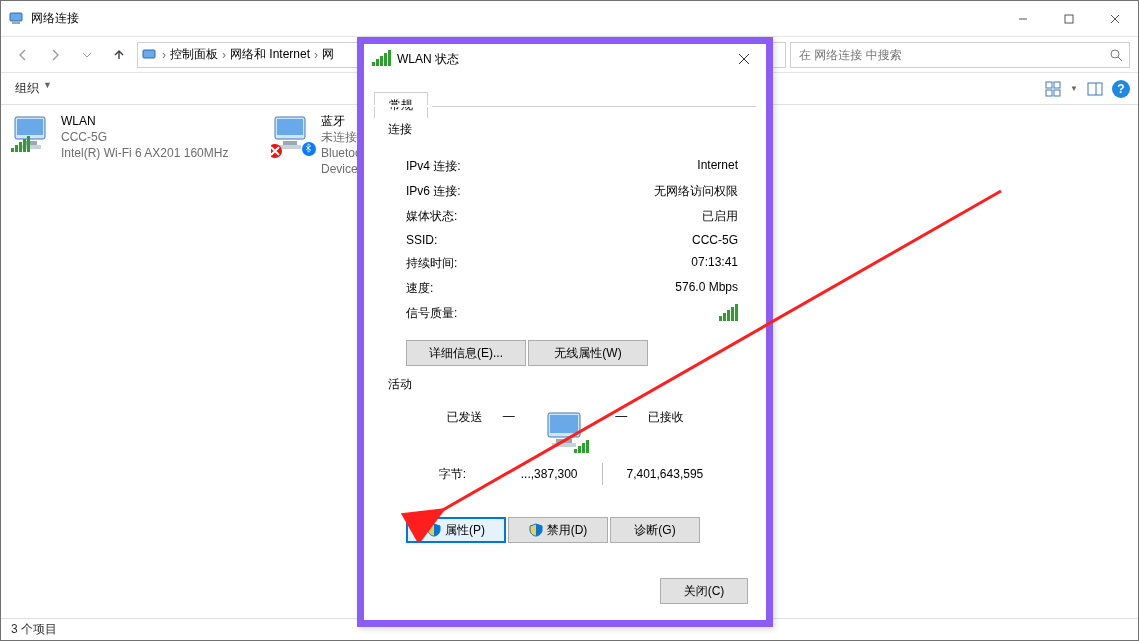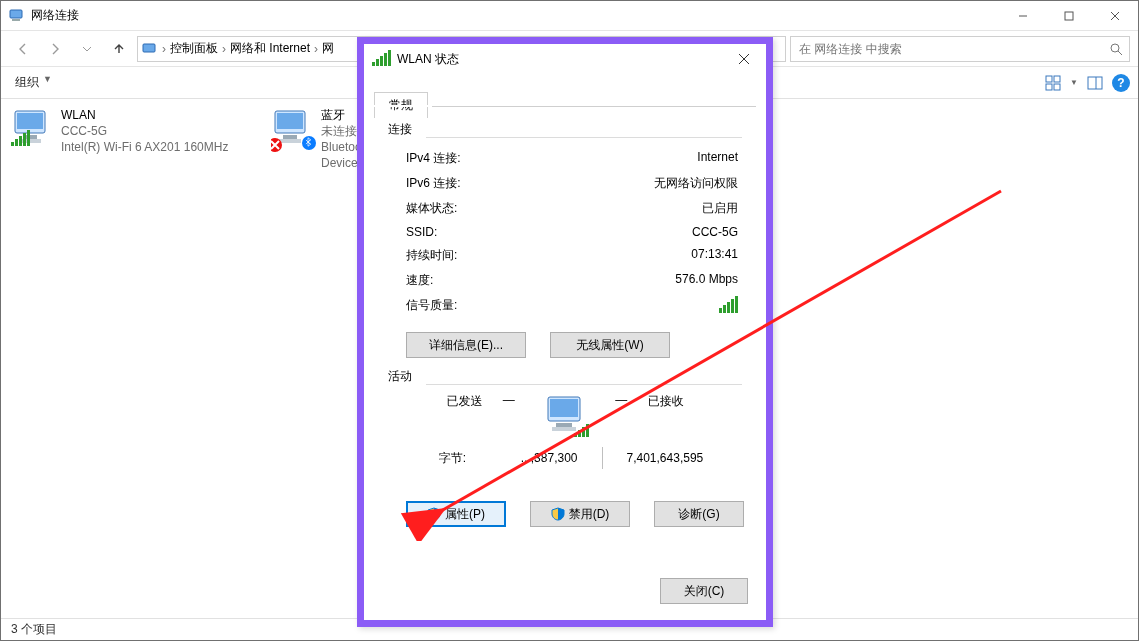--- a/index.html
+++ b/index.html
@@ -1,19 +1,19 @@
 <!DOCTYPE html>
 <html><head>
 <meta charset="utf-8">
 <style>
   html,body{margin:0;padding:0;font-family:"Microsoft YaHei","Segoe UI",sans-serif;font-size:12px;color:#000;background:#fff;}
   *{box-sizing:border-box;}
   .win{position:relative;width:1139px;height:641px;border:1px solid #707070;background:#fff;overflow:hidden;}
   
-  .titlebar{height:30px;display:flex;align-items:center;border-bottom:1px solid #e5e5e5;text-align:center;}
+  .titlebar{height:36px;display:flex;align-items:center;border-bottom:1px solid #e5e5e5;text-align:center;}
   .titlebar .appicon{width:16px;height:16px;margin:0 6px 0 8px;}
   .titlebar .title{flex:0 0 auto;}
   .titlebar .spacer{flex:1;}
   .winbtn{width:46px;height:30px;display:flex;align-items:center;justify-content:center;color:#555;}
   
   .navbar{height:36px;display:flex;align-items:center;gap:4px;padding:0 8px;border-bottom:1px solid #e5e5e5;}
   .navbtn{width:28px;height:28px;display:flex;align-items:center;justify-content:center;color:#9a9a9a;border-radius:2px;}
   .navbtn.en{color:#404040;}
   .addr{flex:1;height:26px;border:1px solid #cfcfcf;display:flex;align-items:center;padding:0 4px;gap:4px;overflow:hidden;}
   .crumb{display:flex;align-items:center;gap:6px;white-space:nowrap;}
@@ -40,28 +40,28 @@
   .dlg{position:absolute;left:356px;top:36px;width:416px;height:590px;background:#fff;border:7px solid #8b5cf6;box-shadow:2px 2px 6px rgba(0,0,0,.15);display:flex;flex-direction:column;}
   .dlgtitle{height:30px;display:flex;align-items:center;padding:0 8px;gap:6px;}
   .dlgtitle .spacer{flex:1;}
   .dlgclose{width:28px;height:28px;display:flex;align-items:center;justify-content:center;}
   .tabs{display:flex;padding:6px 10px 0 10px;}
   .tab{border:1px solid #cfcfcf;border-bottom:none;background:#fff;padding:4px 14px;position:relative;top:12px;}
   .tabline{height:1px;background:#cfcfcf;margin:0 10px;position:relative;}
   .tabline .mask{position:absolute;left:0;top:-1px;width:58px;height:2px;background:#fff;}
   .dlgbody{flex:1;padding:10px 24px 6px 24px;display:flex;flex-direction:column;}
   .group{margin-top:4px;}
-  .grouphdr{display:flex;align-items:flex-end;gap:14px;color:#000;margin-bottom:8px;}
+  .grouphdr{display:flex;align-items:flex-start;gap:8px;color:#000;margin-bottom:8px;flex-direction:column;}
   .grouphdr .line{flex:1;height:1px;background:#dcdcdc;}
   .kv{display:flex;justify-content:space-between;padding:4px 4px 4px 18px;text-align:right;}
   .kv .k{color:#000;}
   .kv .v{color:#000;}
   .sigbars{display:inline-flex;align-items:flex-end;gap:1px;height:16px;}
   .sigbars span{width:3px;background:#2e9e2e;}
-  .btnrow{display:flex;gap:24px;margin:12px 0 4px 18px;}
+  .btnrow{display:flex;gap:2px;margin:12px 0 4px 18px;}
   .wbtn{min-width:120px;height:26px;border:1px solid #adadad;background:#e1e1e1;display:flex;align-items:center;justify-content:center;gap:4px;padding:0 10px;}
   .wbtn.sel{border:2px solid #0078d7;background:#e5f1fb;}
   .activity{margin-top:6px;}
   .actrow{display:flex;justify-content:center;gap:16px;margin:6px 0 6px 0;}
   .actcenter{width:70px;display:flex;align-items:center;justify-content:center;position:relative;}
   .byterow{display:flex;align-items:center;padding:4px 4px 4px 18px;}
   .byterow .lab{width:60px;text-align:right;}
   .byterow .sent{flex:1;text-align:right;padding-right:12px;}
   .byterow .sep{width:1px;height:22px;background:#bfbfbf;margin:0 12px;}
   .byterow .recv{flex:1;text-align:left;padding-left:12px;}

